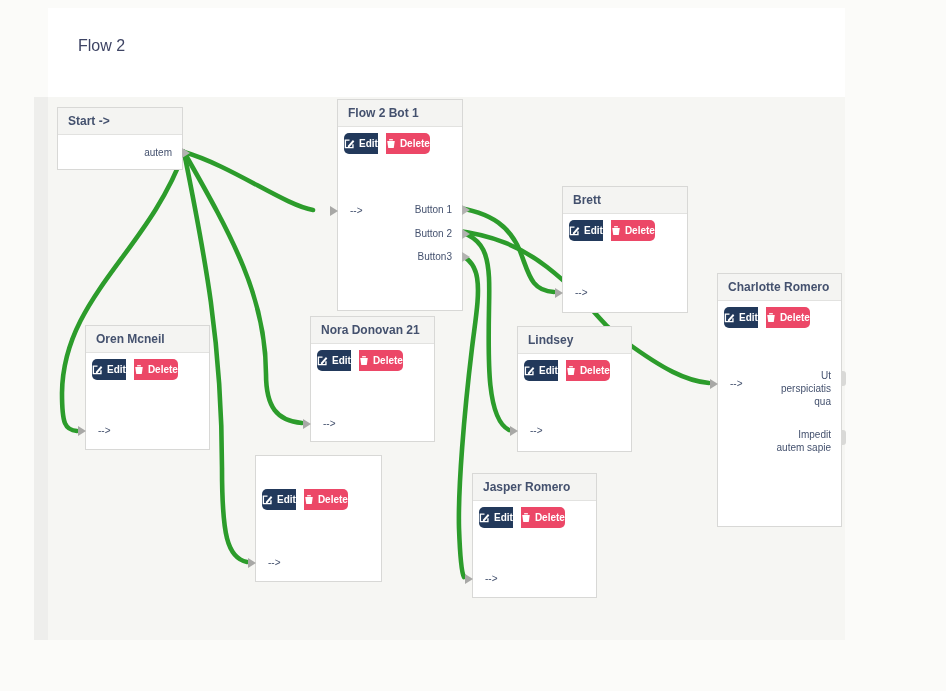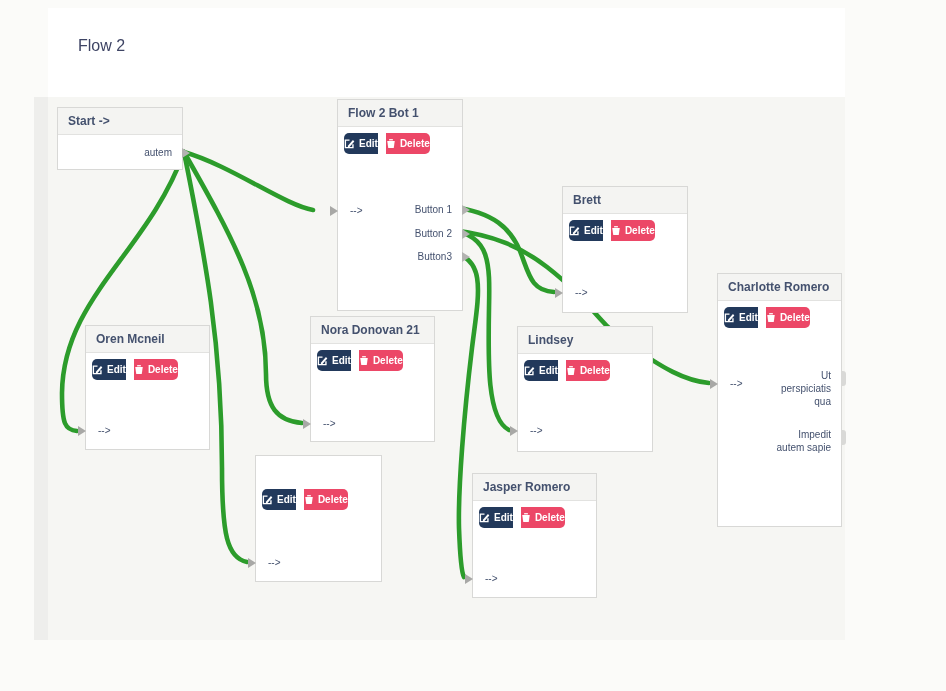--- a/index.html
+++ b/index.html
@@ -182,21 +182,21 @@
                 <path fill="#fff" d="M5 1h6v2H5z"></path>
                 <path fill="#fff" d="M2 4h12l-1.6 11H3.6z"></path>
               </svg>
             </span>
             <span>Delete</span>
           </button>
         </div>
         <div class="port in" style="top: 102px;"></div>
         <div class="in-label" style="top: 101px;">--&gt;</div>
       </div>
-      <div class="node" style="left: 517px; top: 326px; width: 136px; height: 126px;">
+      <div class="node" style="left: 517px; top: 326px; width: 115px; height: 126px;">
         <div class="node-title">Lindsey</div>
         <div class="btn-row">
           <button class="btn btn-edit">
             <span>
               <svg width="11" height="11" viewBox="0 0 16 16">
                 <path d="M13 9v5H2V3h6" fill="none" stroke="#fff" stroke-width="2"></path>
                 <path d="M6 11l7-8 2 2-7 8-2.5.5z" fill="#fff"></path>
               </svg>
             </span>
             <span>Edit</span>

